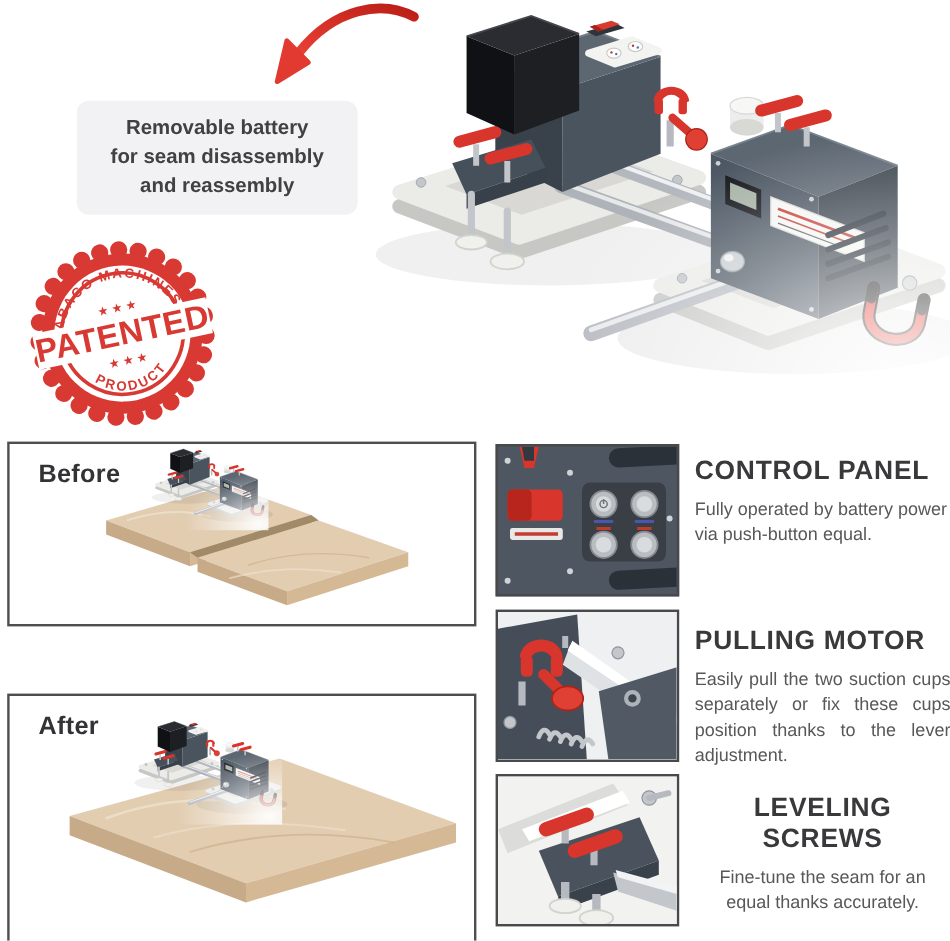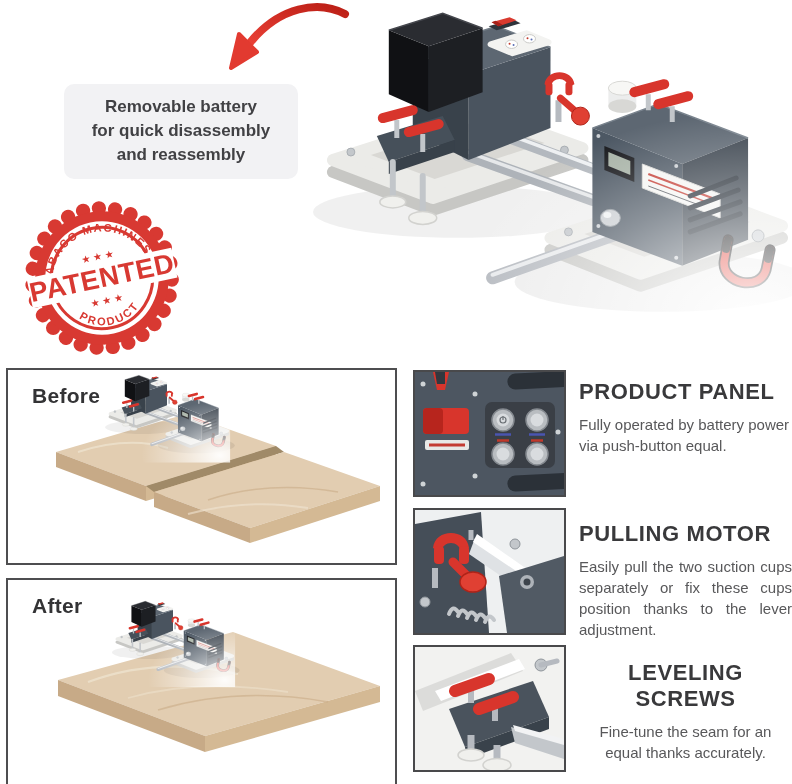--- a/index.html
+++ b/index.html
@@ -7,21 +7,21 @@
           font-family:"Liberation Sans", sans-serif;color:#3b3b3d;}
   svg{display:block;}
   .abs{position:absolute;}
 
   
   .callout{left:64px;top:84px;width:222px;background:#f2f2f4;border-radius:10px;
            padding:11px 6px 12px 6px;text-align:center;}
   .callout .cl{font-size:17px;font-weight:bold;color:#414144;line-height:24px;text-align:center;}
 
   
-  .ba-box{border:2px solid #4e4e50;background:#fff;width:391px;height:197px;left:6px;box-sizing:border-box;}
+  .ba-box{border:2px solid #4e4e50;background:#fff;width:391px;height:154px;left:6px;box-sizing:border-box;}
   .ba-label{position:absolute;left:24px;top:14px;font-size:21px;font-weight:bold;color:#333335;letter-spacing:.3px;}
   .ba-scene{position:absolute;left:0;top:0;width:100%;height:100%;}
 
   
   .feature{position:absolute;left:413px;width:379px;display:flex;align-items:flex-start;}
   .thumb{width:153px;height:127px;border:2px solid #49494b;box-sizing:border-box;background:#4d5661;flex:0 0 auto;overflow:hidden;}
   .ftext{margin-left:13px;width:213px;padding-top:9px;}
   .ftitle{font-size:22px;font-weight:bold;color:#39393b;letter-spacing:.6px;line-height:26px;}
   .fline{font-size:15px;color:#58585a;line-height:21px;margin-top:0;}
   .fbody{margin-top:9px;}
@@ -158,21 +158,21 @@
     <use href="#machineSym"></use>
   </svg>
 
   <svg class="abs" style="left:213px;top:2px;" width="140" height="78" viewBox="0 0 140 78">
     <path d="M132 12 C106 -2 66 4 36 42" fill="none" stroke="url(#arrowGrad)" stroke-width="8" stroke-linecap="round"></path>
     <path d="M18 66 L44 50 L26 32 Z" fill="#e23a30" stroke="#e23a30" stroke-width="4" stroke-linejoin="round"></path>
   </svg>
 
   <div class="abs callout">
     <div class="cl">Removable battery</div>
-    <div class="cl">for quick disassembly</div>
+    <div class="cl">for seam disassembly</div>
     <div class="cl">and reassembly</div>
   </div>
 
   <svg class="abs" style="left:20px;top:196px;" width="164" height="164" viewBox="0 0 162 162">
     <defs>
       <path id="arcTop" d="M 31 85 A 50 50 0 0 1 131 85"></path>
       <path id="arcBot" d="M 39 86 A 42 42 0 0 0 123 86"></path>
     </defs>
     <g transform="rotate(-12 81 81)" opacity="0.96">
       <circle cx="81" cy="81" r="69" fill="none" stroke="#d7312a" stroke-width="14" stroke-dasharray="0.1 15.9" stroke-linecap="round"></circle>
@@ -255,21 +255,21 @@
           <line x1="116" y1="68.5" x2="128" y2="68.5" stroke="#c0392b" stroke-width="2.5"></line>
         </g>
         <circle cx="8" cy="12" r="2.5" fill="#cfd3d6"></circle>
           <circle cx="60" cy="22" r="2.5" fill="#cfd3d6"></circle>
         <circle cx="8" cy="112" r="2.5" fill="#cfd3d6"></circle>
           <circle cx="60" cy="104" r="2.5" fill="#cfd3d6"></circle>
         <circle cx="143" cy="60" r="2.5" fill="#cfd3d6"></circle>
       </svg>
     </div>
     <div class="ftext">
-      <div class="ftitle">PRODUCT PANEL</div>
+      <div class="ftitle">CONTROL PANEL</div>
       <div class="fbody">
         <div class="fline">Fully operated by battery power</div>
         <div class="fline">via push-button equal.</div>
       </div>
     </div>
   </div>
 
   <div class="feature" style="top:508px;">
     <div class="thumb" style="background:#f2f2f0;">
       <svg width="149" height="123" viewBox="0 0 149 123">

